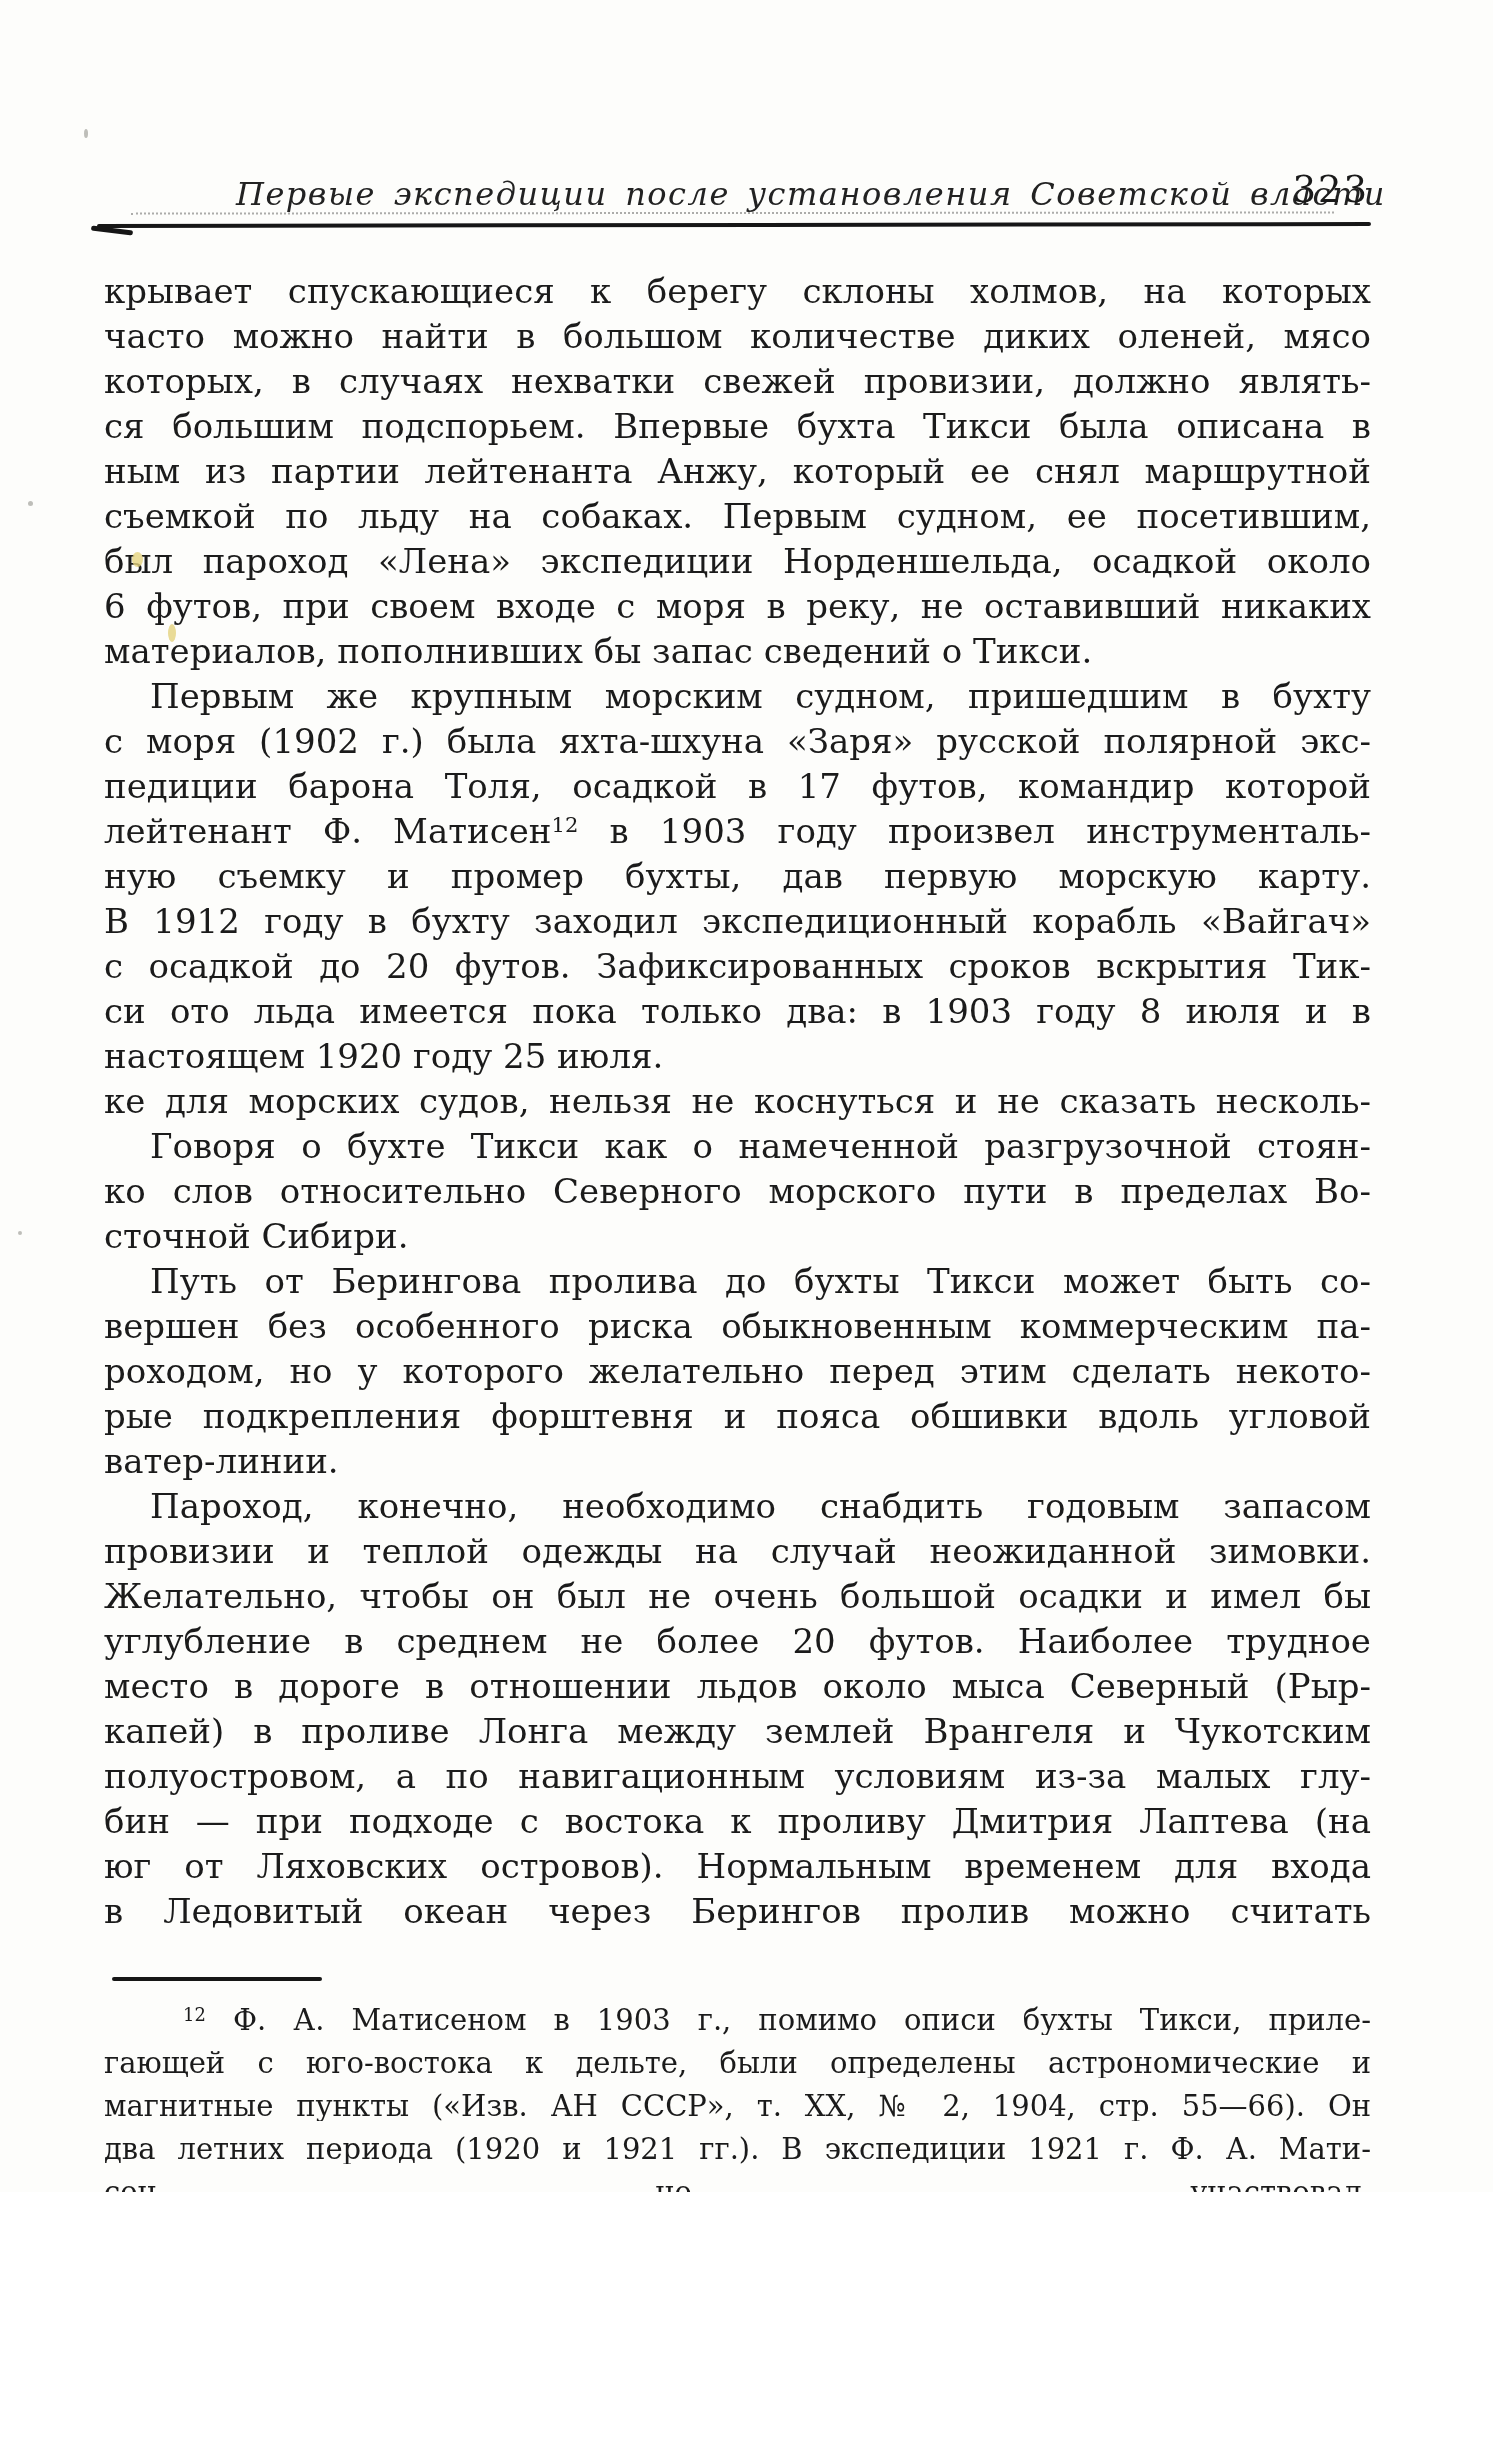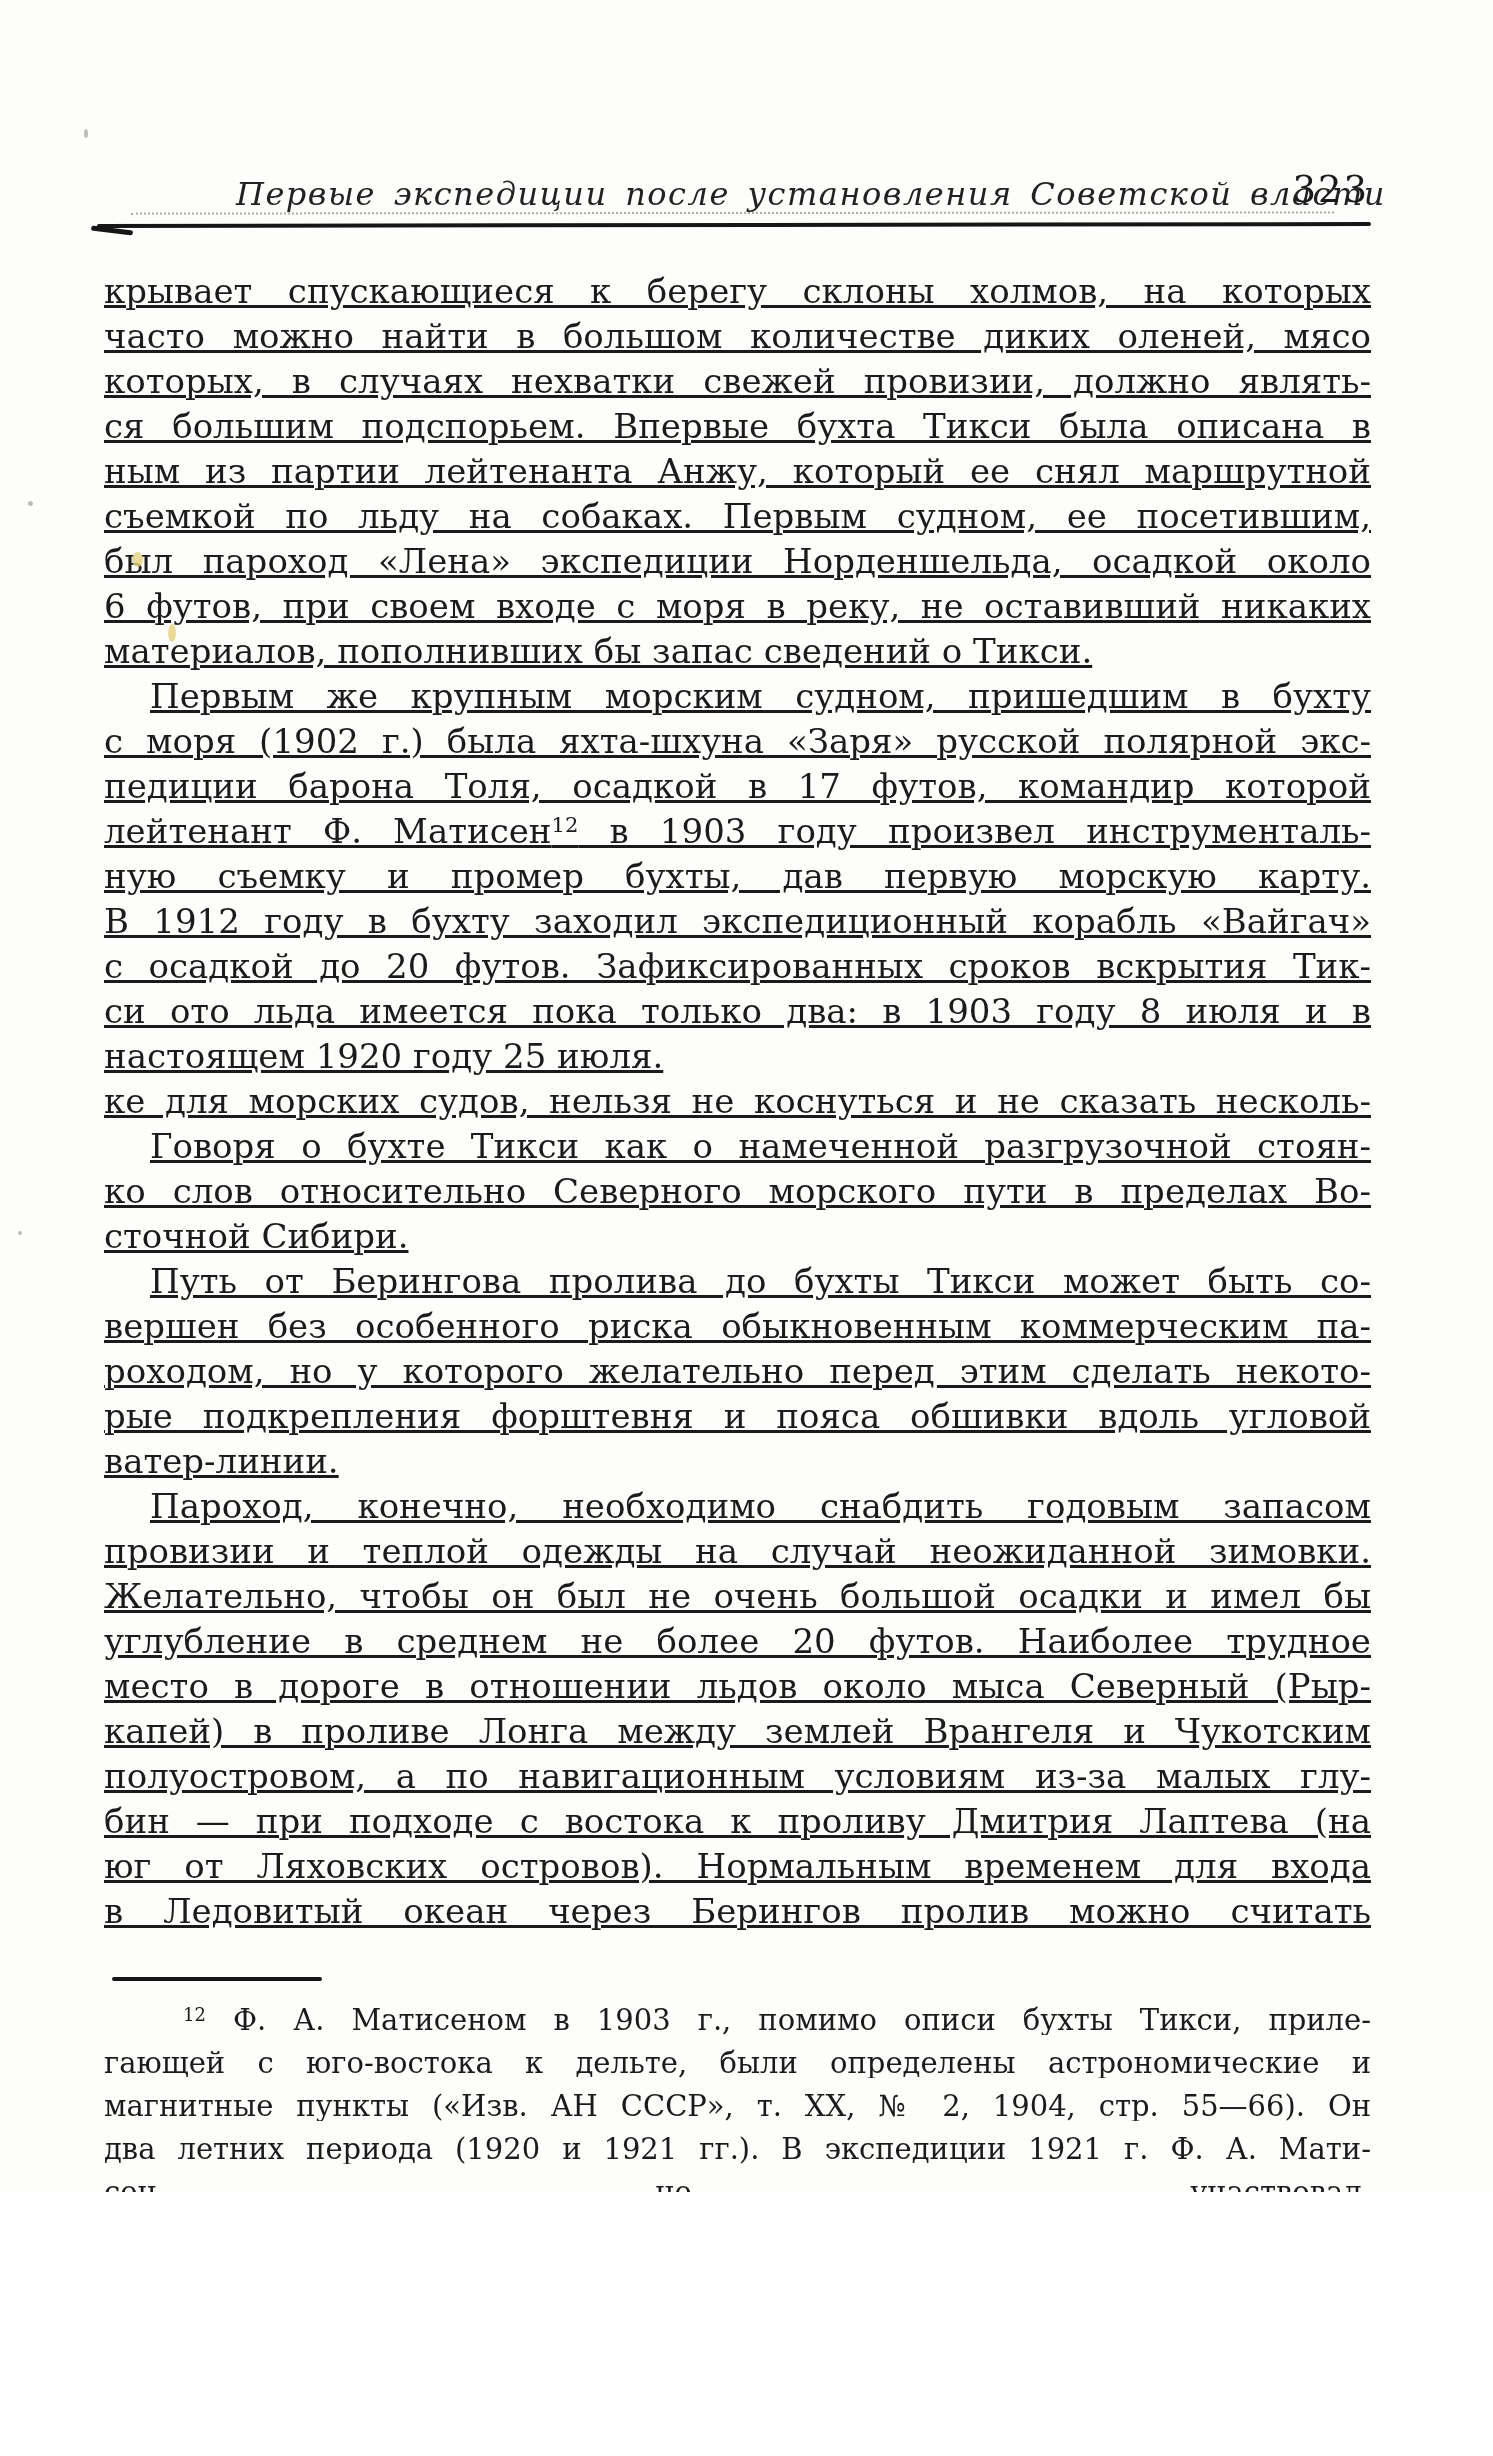--- a/index.html
+++ b/index.html
@@ -35,21 +35,21 @@
     background:#161616;transform:rotate(7deg);border-radius:3px;
   }
   
   .body-text{
     position:absolute;left:104px;top:269px;width:1267px;
     font-size:34px;
   }
   .body-text .line{
     height:45px;line-height:45px;
     text-align:justify;text-align-last:justify;text-justify:inter-word;
-    overflow:hidden;white-space:normal;text-decoration:underline;
+    overflow:hidden;white-space:normal;
   }
   .line.indent{text-indent:46px;}
   .line.end{text-align-last:left;}
   .sup{
     font-size:.62em;position:relative;top:-.5em;letter-spacing:0;
   }
   
   .fn-rule{
     position:absolute;left:112px;top:1977px;width:210px;height:4px;
     background:#161616;border-radius:2px;

